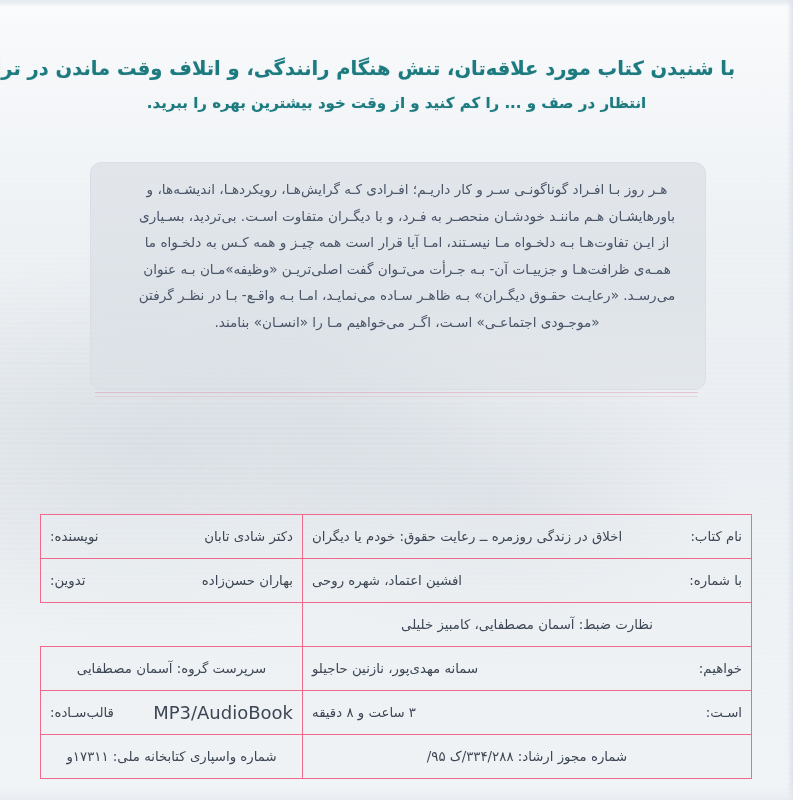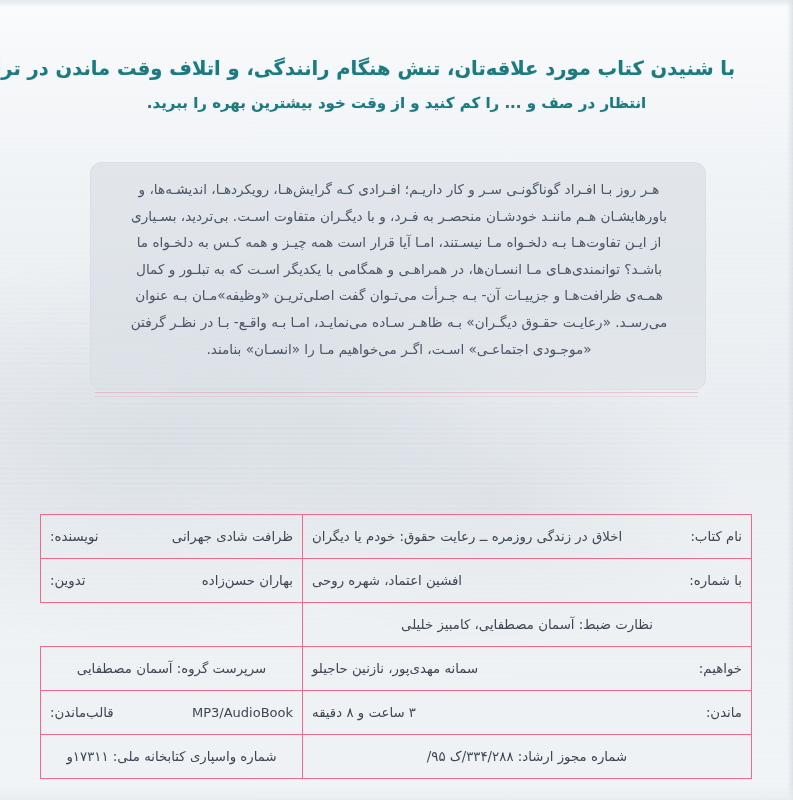--- a/index.html
+++ b/index.html
@@ -76,21 +76,21 @@
     left: 90px;
     width: 616px;
     height: 228px;
     background: linear-gradient(180deg, rgba(216,221,228,0.62) 0%, rgba(213,219,226,0.58) 55%, rgba(219,224,230,0.50) 100%);
     border-radius: 12px;
     box-shadow: 0 0 0 1px rgba(205,212,220,0.35) inset;
   }
   #body-text {
     position: absolute;
     top: 176px;
-    left: 108px;
+    left: 116px;
     width: 582px;
     color: #4a5568;
     font-size: 13.6px;
     line-height: 26.6px;
     text-align: justify;
     text-align-last: center;
     direction: rtl;
     letter-spacing: .2px;
   }
   #body-text p { margin: 0; }
@@ -129,21 +129,21 @@
   #spec-table td.c-left  { text-align: left;  }
   #spec-table td.c-center{ text-align: center;}
   .cellflex {
     display: flex;
     align-items: center;
     justify-content: space-between;
     width: 100%;
     gap: 8px;
   }
   .cellflex .only { margin: 0 auto; }
-  .latin { direction: ltr; unicode-bidi: isolate; font-family: "DejaVu Sans", "Liberation Sans", sans-serif; font-size: 13px; }
+  .latin { direction: ltr; unicode-bidi: isolate; font-family: "DejaVu Sans", "Liberation Sans", sans-serif; font-size: 18px; }
 
   
   .cd-cell-inner {
     display: flex;
     align-items: center;
     justify-content: center;
     gap: 7px;
     width: 100%;
   }
   .cd-icon { display: block; }
@@ -162,42 +162,41 @@
   <span class="hl-line l1">با شنیدن کتاب مورد علاقه‌تان، تنش هنگام رانندگی، و اتلاف وقت ماندن در ترافیک،</span>
   <span class="hl-line l2">انتظار در صف و ... را کم کنید و از وقت خود بیشترین بهره را ببرید.</span>
 </div>
 
 <div id="body-panel"></div>
 <div id="body-text">
   <p>
     <span class="ln">هـر روز بـا افـراد گوناگونـی سـر و کار داریـم؛ افـرادی کـه گرایش‌هـا، رویکردهـا، اندیشـه‌ها، و</span>
     <span class="ln">باورهایشـان هـم ماننـد خودشـان منحصـر به فـرد، و با دیگـران متفاوت اسـت. بی‌تردید، بسـیاری</span>
     <span class="ln">از ایـن تفاوت‌هـا بـه دلخـواه مـا نیسـتند، امـا آیا قرار است همه چیـز و همه کـس به دلخـواه ما</span>
-    <span class="ln">باشـد؟ توانمندی‌هـای مـا انسـان‌ها، در همراهـی و همگامی با یکدیگر اسـت که به تبلـور و کمال</span>
     <span class="ln">همـه‌ی ظرافت‌هـا و جزییـات آن- بـه جـرأت می‌تـوان گفت اصلی‌تریـن «وظیفه»مـان بـه عنوان</span>
     <span class="ln">می‌رسـد. «رعایـت حقـوق دیگـران» بـه ظاهـر سـاده می‌نمایـد، امـا بـه واقـع- بـا در نظـر گرفتن</span>
     <span class="ln last">«موجـودی اجتماعـی» اسـت، اگـر می‌خواهیم مـا را «انسـان» بنامند.</span>
   </p>
 </div>
 
 <div class="hair-rule" style="top:392px"></div>
 <div class="hair-rule" style="top:396px; opacity:.55"></div>
 
 <table id="spec-table" style="--bc: #f06a8e;">
   <tbody>
       <tr>
         <td class="c-right" style="width: 430px;">
           <span class="cellflex">
             <span>نام کتاب:</span>
             <span>اخلاق در زندگی روزمره ــ رعایت حقوق: خودم یا دیگران</span>
           </span>
         </td>
         <td class="c-left" style="width: 243px;">
           <span class="cellflex">
-            <span>ظرافت شادی جهرانی</span>
+            <span>دکتر شادی تابان</span>
             <span>نویسنده:</span>
           </span>
         </td>
       </tr>
       <tr>
         <td class="c-right" style="width: 275px;">
           <span class="cellflex">
             <span>با شماره:</span>
             <span>افشین اعتماد، شهره روحی</span>
           </span>
@@ -230,28 +229,28 @@
         </td>
         <td class="c-center" style="width: 328px;">
           <span class="cellflex" style="justify-content: flex-start;">
             <span class="only"><span>سرپرست گروه:</span> <span>آسمان مصطفایی</span></span>
           </span>
         </td>
       </tr>
       <tr>
         <td class="c-right" style="width: 211px;">
           <span class="cellflex">
-            <span>ماندن:</span>
+            <span>اسـت:</span>
             <span>۳ ساعت و ۸ دقیقه</span>
           </span>
         </td>
         <td class="c-left" style="width: 182px;">
           <span class="cellflex">
             <span class="latin">MP3/AudioBook</span>
-            <span>قالب‌ماندن:</span>
+            <span>قالب‌سـاده:</span>
           </span>
         </td>
         <td class="c-center" style="width: 125px;">
           <span class="cellflex" style="justify-content: center;">
             <span class="cd-cell-inner">
               <svg class="cd-icon" width="34" height="20" viewBox="0 0 34 20">
                 <path d="M1.5 18.5 A15.5 15.5 0 0 1 32.5 18.5 Z" fill="none" stroke="#6b7480" stroke-width="1.3"></path>
                 <line x1="17" y1="18.5" x2="17" y2="3.2" stroke="#6b7480" stroke-width="1.1"></line>
                 <line x1="17" y1="18.5" x2="8.0" y2="6.1" stroke="#6b7480" stroke-width="1.1"></line>
                 <line x1="17" y1="18.5" x2="26.0" y2="6.1" stroke="#6b7480" stroke-width="1.1"></line>

